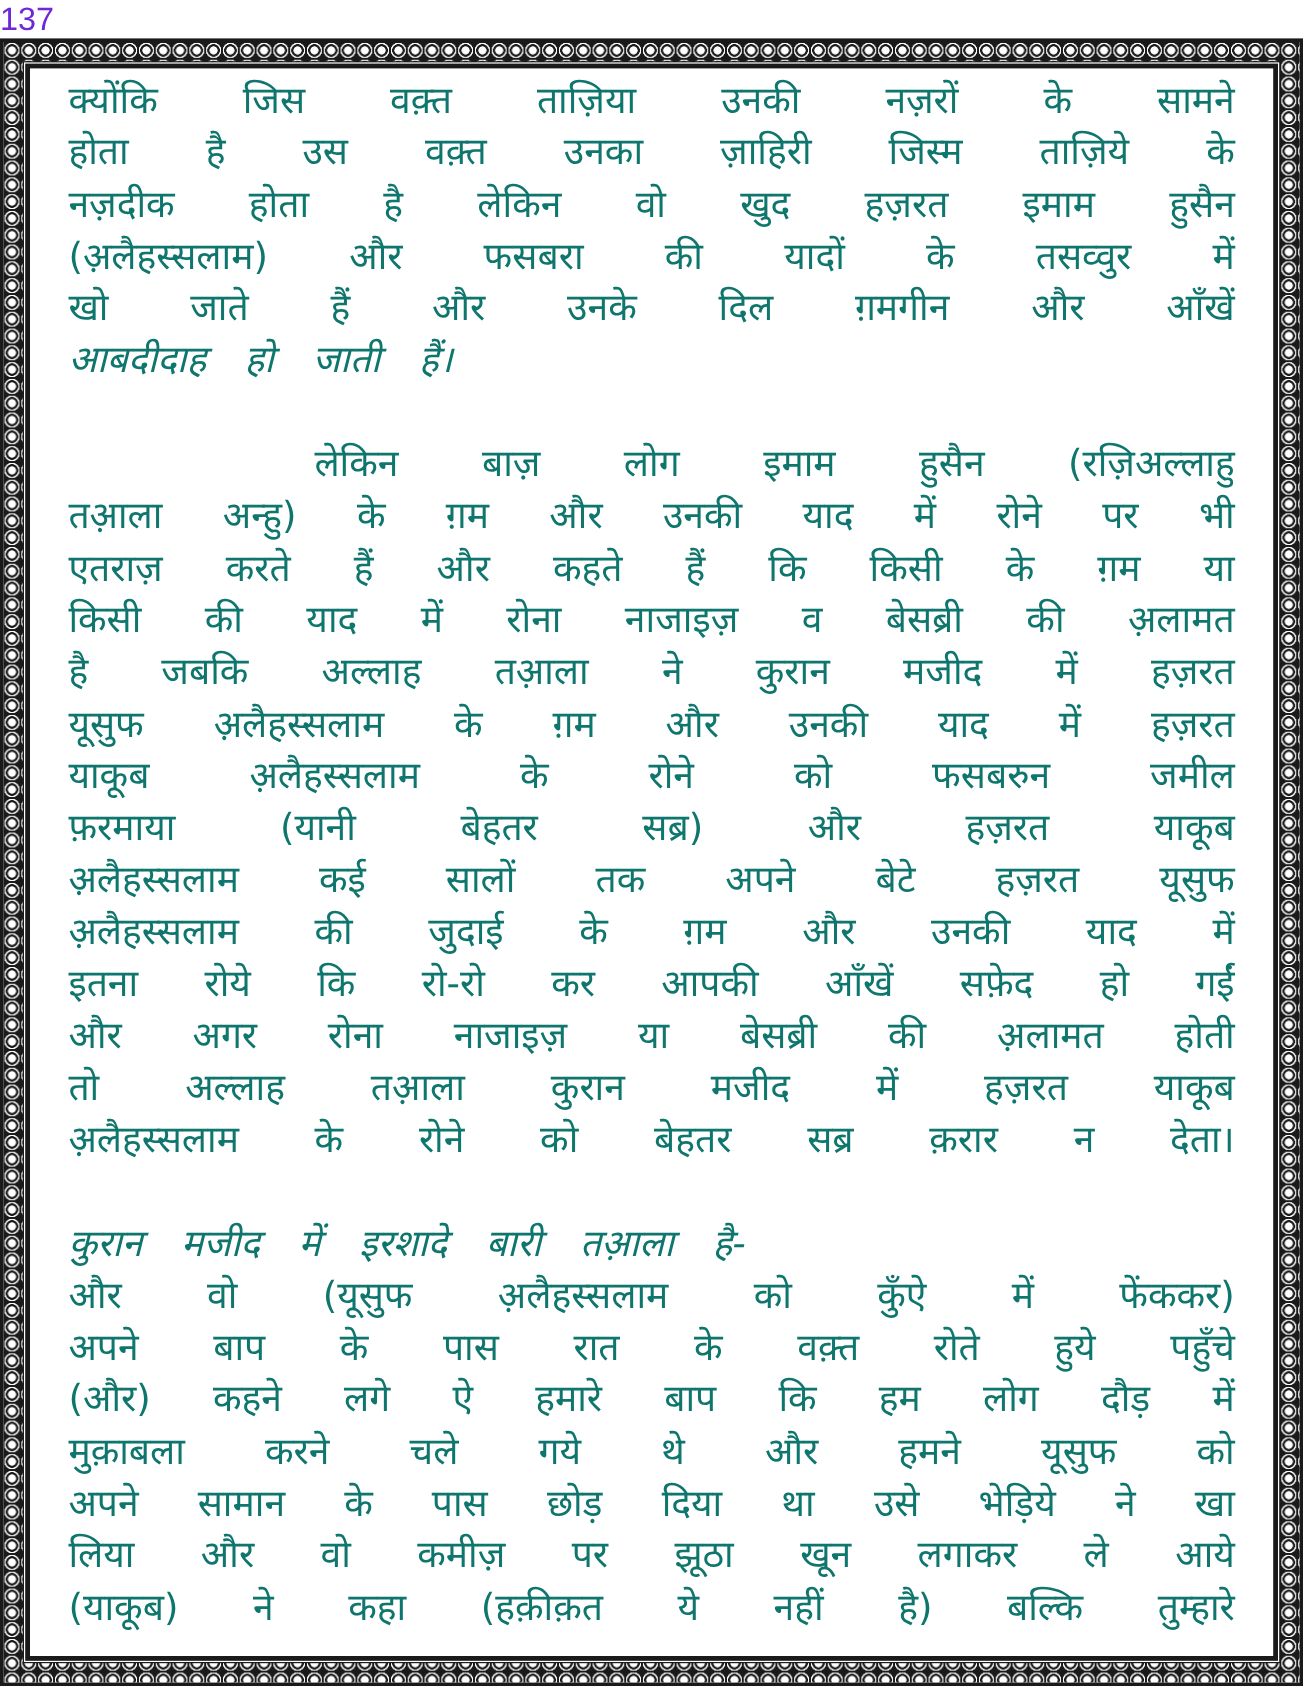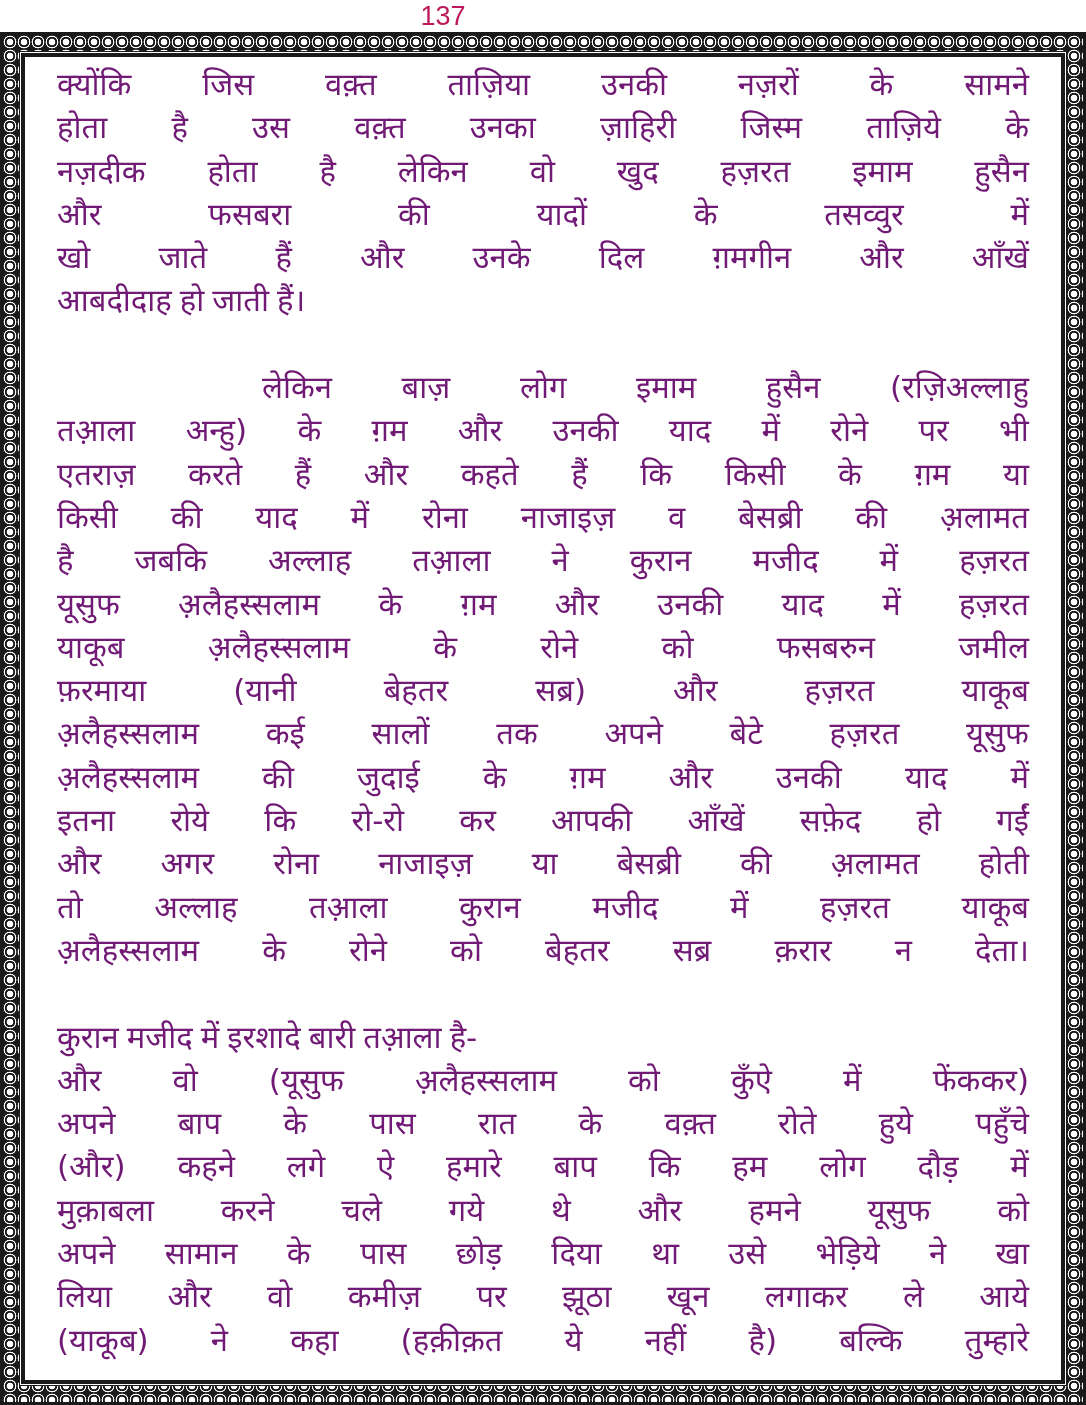--- a/index.html
+++ b/index.html
@@ -1,34 +1,34 @@
 <!DOCTYPE html>
 <html><head>
 <meta charset="utf-8">
 <style>
   html, body { margin:0; padding:0; background:#ffffff; }
   body { width:1086px; height:1405px; position:relative; overflow:hidden;
          font-family:"DejaVu Sans", sans-serif; color:#111; }
-  .page-number { position:absolute; top:2px; left:0; width:886px; text-align:center;
-         font-family:"Liberation Sans", sans-serif; font-size:27px; line-height:28px; color:#be185d; }
+  .page-number { position:absolute; top:2px; left:0; width:886px; 
+         font-family:"Liberation Sans", sans-serif; font-size:27px; line-height:28px; color:#6d28d9; }
   .outer-border { position:absolute; left:0; top:32px; width:1086px; height:1373px; box-sizing:border-box;
          border:3px solid #1a1a1a; background:#fff; }
   .star-band { position:absolute; left:0; top:0; right:0; bottom:0;
          background-color:#1a1a1a;
          background-image:
            radial-gradient(circle at 50% 50%, #ffffff 0 3.2px, transparent 3.6px),
            radial-gradient(circle at 50% 50%, #1a1a1a 0 5px, transparent 5.4px),
            radial-gradient(circle at 50% 50%, #ffffff 0 6.2px, transparent 6.6px);
          background-size:14px 14px; }
   .inner-frame { position:absolute; left:18px; top:18px; right:18px; bottom:18px;
          background:#fff; border:4px solid #1a1a1a; box-shadow:0 0 0 1px #fff, 0 0 0 2px #1a1a1a; }
   .text-area { position:absolute; left:32px; top:6px; right:32px; bottom:6px; }
   .line { display:flex; justify-content:space-between; white-space:nowrap;
-         font-size:31px; line-height:43.3px; height:43.3px; color:#701a75; }
-  .line.last { justify-content:flex-start; gap:8px; }
+         font-size:31px; line-height:43.3px; height:43.3px; color:#0f766e; }
+  .line.last { justify-content:flex-start; gap:32px;font-style:italic; }
   .line.indent { padding-left:205px; }
   .blank { height:43.3px; }
   .word { display:inline-block; }
 </style>
 </head>
 <body>
 
 <div class="page-number">137</div>
 
 <div class="outer-border">
@@ -62,20 +62,21 @@
             <span class="word">होता</span>
             <span class="word">है</span>
             <span class="word">लेकिन</span>
             <span class="word">वो</span>
             <span class="word">खुद</span>
             <span class="word">हज़रत</span>
             <span class="word">इमाम</span>
             <span class="word">हुसैन</span>
           </div>
           <div class="line">
+            <span class="word">(अ़लैहस्सलाम)</span>
             <span class="word">और</span>
             <span class="word">फसबरा</span>
             <span class="word">की</span>
             <span class="word">यादों</span>
             <span class="word">के</span>
             <span class="word">तसव्वुर</span>
             <span class="word">में</span>
           </div>
           <div class="line">
             <span class="word">खो</span>

